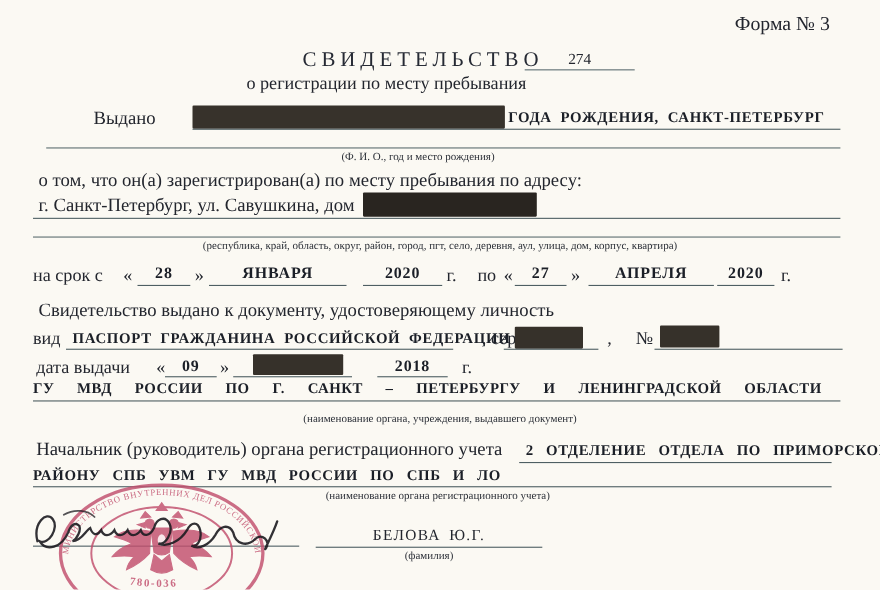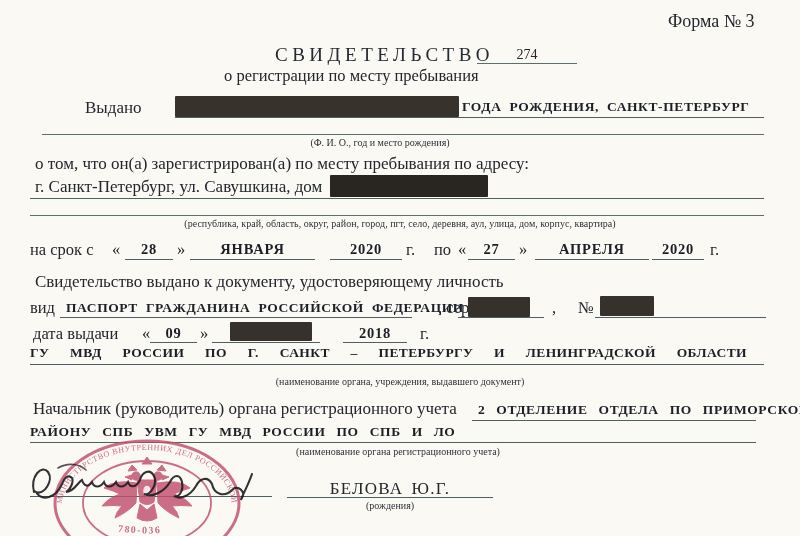--- a/index.html
+++ b/index.html
@@ -13,21 +13,21 @@
   .val{font-weight:bold;font-size:13.5px;letter-spacing:.6px;word-spacing:4px;color:#1b1f27;}
   .val2{font-weight:bold;font-size:14.5px;letter-spacing:.8px;color:#1b1f27;}
   .rule{position:absolute;height:0;border-top:1px solid #5d6e71;}
   .rule.dark{border-top-color:#4e5f63;}
   .redact{position:absolute;background:#36312a;border-radius:1px;}
   .center{text-align:center;}
   .title1{font-size:19px;letter-spacing:4.5px;color:#262a34;}
   .title2{font-size:16.5px;}
   .formlbl{font-size:18px;}
   .num{font-size:14px;}
-  .name{font-size:17px;letter-spacing:1.2px;word-spacing:3px;}
+  .name{font-size:14px;letter-spacing:1.2px;word-spacing:3px;}
   .wide{word-spacing:17px;letter-spacing:.4px;}
   .w2{word-spacing:7px;}
 </style>
 </head>
 <body>
 
 <div class="page">
 
   <div class="abs formlbl" style="left:668px;top:12px;width:110px;">Форма № 3</div>
   <div class="abs title1" style="left:247px;top:45px;margin-left:28px;">СВИДЕТЕЛЬСТВО</div>
@@ -101,21 +101,21 @@
   <div class="abs val w2" style="left:478px;top:403px;">2 ОТДЕЛЕНИЕ ОТДЕЛА ПО ПРИМОРСКОМУ</div>
   <div class="rule dark" style="left:472px;top:420px;width:284px;"></div>
   <div class="abs val w2" style="left:30px;top:425px;">РАЙОНУ СПБ УВМ ГУ МВД РОССИИ ПО СПБ И ЛО</div>
   <div class="rule dark" style="left:30px;top:442px;width:726px;"></div>
   <div class="abs small center" style="left:286px;top:446px;width:224px;">(наименование органа регистрационного учета)</div>
 
   <div class="rule dark" style="left:30px;top:496px;width:242px;"></div>
   <div class="abs small center" style="left:118px;top:499px;width:70px;z-index:1;margin-top:40px;">(подпись)</div>
   <div class="abs name center" style="left:287px;top:480px;width:206px;">БЕЛОВА Ю.Г.</div>
   <div class="rule dark" style="left:287px;top:497px;width:206px;"></div>
-  <div class="abs small center" style="left:287px;top:500px;width:206px;">(рождения)</div>
+  <div class="abs small center" style="left:287px;top:500px;width:206px;">(фамилия)</div>
 
   <svg class="abs" style="left:52px;top:438px;z-index:2;opacity:.82;" width="190" height="140" viewBox="0 0 190 140">
     <defs>
       <path id="ringTop" d="M 10,68 A 85,56 0 0 1 180,68"></path>
       <path id="codeArc" d="M 48,90 Q 95,101 142,90"></path>
     </defs>
     <g stroke="#c14f6d" fill="none">
       <ellipse cx="95" cy="65" rx="92" ry="62" stroke-width="3"></ellipse>
       <ellipse cx="95" cy="65" rx="64" ry="42" stroke-width="1.8"></ellipse>
     </g>

